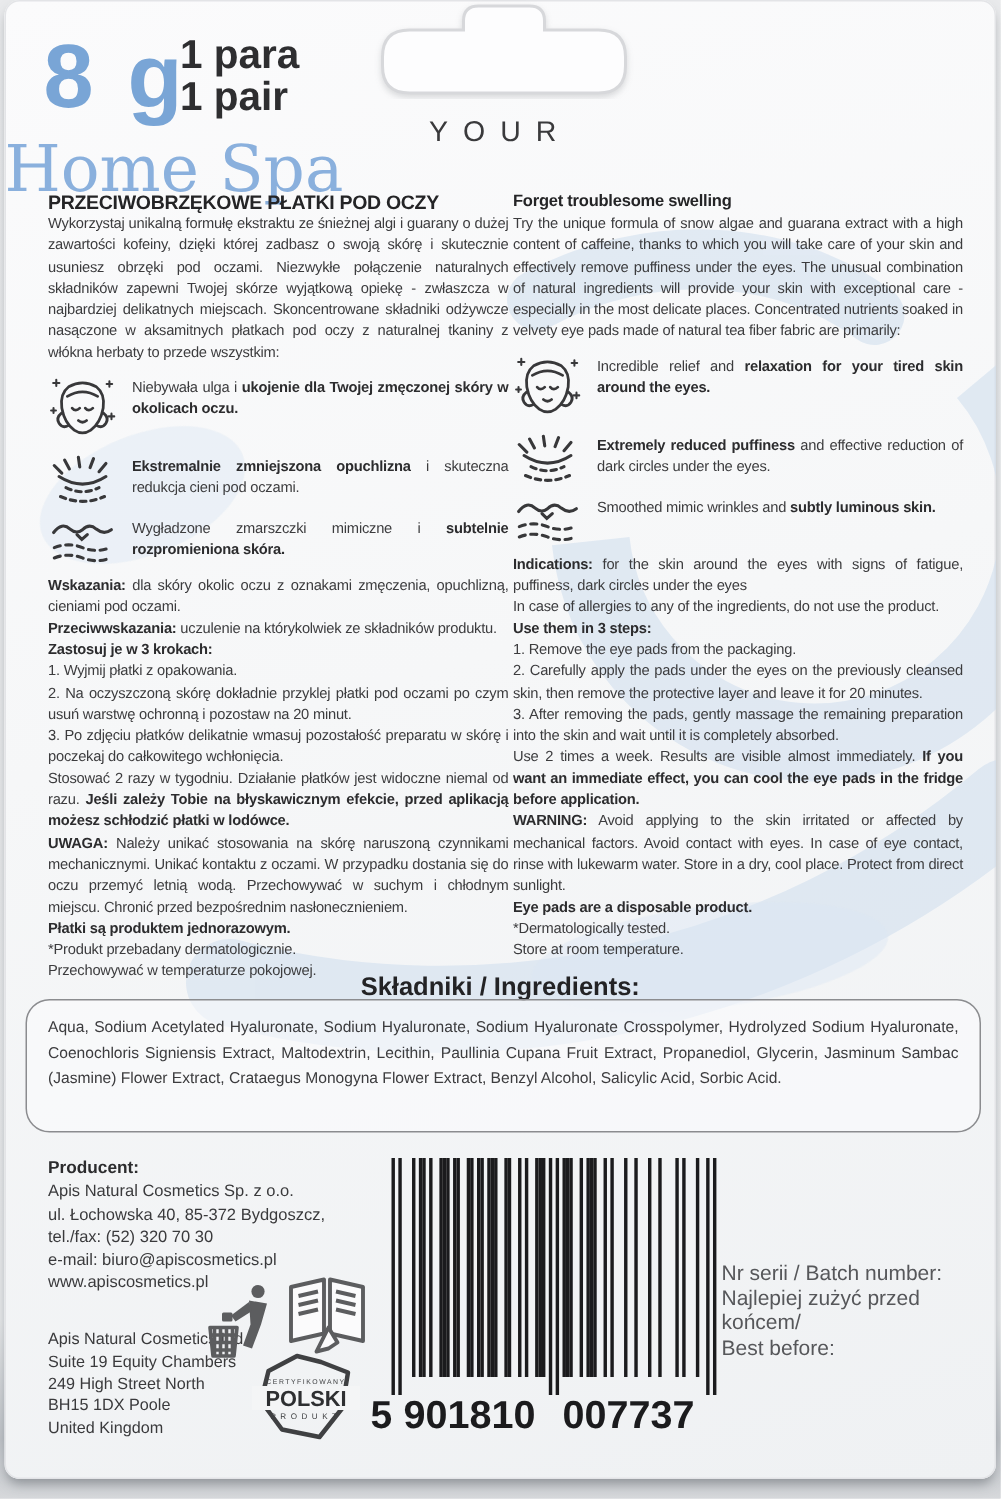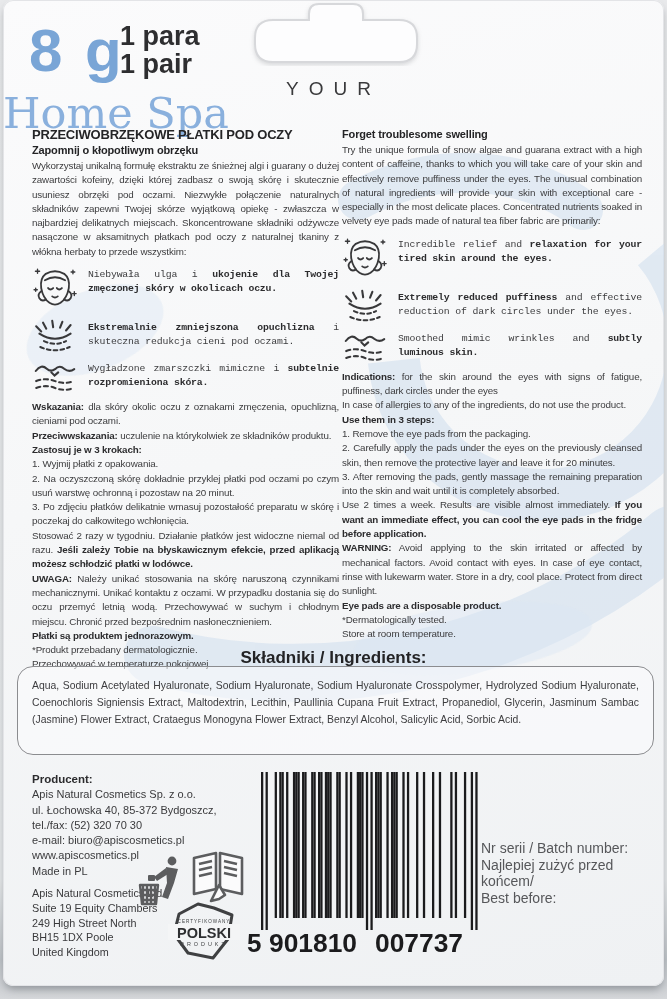--- a/index.html
+++ b/index.html
@@ -19,21 +19,21 @@
   .col{top:127px;width:307px;font-size:9.8px;letter-spacing:-0.15px;line-height:14.3px;color:#3c3c3e;
     text-align:justify;}
   .col-l{left:29px;} .col-r{left:339px;width:300px;}
   .ttl{font-size:13px;font-weight:700;color:#242426;letter-spacing:-0.2px;line-height:16px;text-align:left;}
   .sub{font-size:11px;font-weight:700;color:#242426;line-height:15px;text-align:left;margin-bottom:1px;}
   p{margin:0;}
   .b{font-weight:700;color:#2c2c2e;}
   .bullets{margin:7px 0 4px 0;}
   .brow{display:flex;gap:10px;align-items:flex-start;margin-bottom:7px;}
   .bicon{flex:0 0 46px;}
-  .brow p{flex:1;padding-top:2px;font-family:Liberation Mono, monospace;}
+  .brow p{flex:1;padding-top:2px;}
   .ing-head{top:648px;left:0;right:0;text-align:center;font-size:17px;font-weight:700;color:#232325;}
   .ing-box{top:666px;left:14px;width:607px;height:67px;border:1.5px solid #8b8c8f;border-radius:16px;
     padding:10px 14px;font-size:10.4px;line-height:17px;color:#3c3c3e;text-align:justify;background:rgba(252,252,253,.55);}
   .producer{left:29px;top:772px;font-size:11px;line-height:15.3px;color:#3a3a3c;}
   .producer .b{font-size:11.5px;}
   .ukaddr{left:29px;top:886px;font-size:10.8px;line-height:14.8px;color:#3a3a3c;}
   .batch{left:478px;top:812px;font-size:14px;line-height:16.5px;color:#56575a;margin-top:28px;}
   .badge{left:165px;top:900px;}
   .barcode{left:244px;top:772px;}
 </style>
@@ -124,21 +124,20 @@
   <div class="z weight">8 g</div>
   <div class="z pair">
     <div>1 para</div>
     <div>1 pair</div>
   </div>
   <div class="z brand-your">YOUR</div>
   <div class="z brand-script">Home Spa</div>
 
   <div class="z col col-l">
     <div class="ttl">PRZECIWOBRZĘKOWE PŁATKI POD OCZY</div>
-    <div class="sub">Zapomnij o kłopotliwym obrzęku</div>
     <p>Wykorzystaj unikalną formułę ekstraktu ze śnieżnej algi i guarany o dużej zawartości kofeiny, dzięki której zadbasz o swoją skórę i skutecznie usuniesz obrzęki pod oczami. Niezwykłe połączenie naturalnych składników zapewni Twojej skórze wyjątkową opiekę - zwłaszcza w najbardziej delikatnych miejscach. Skoncentrowane składniki odżywcze nasączone w aksamitnych płatkach pod oczy z naturalnej tkaniny z włókna herbaty to przede wszystkim:</p>
     <div class="bullets">
       <div class="brow">
         <svg class="bicon" width="46" height="46">
             <use href="#i-face"></use>
           </svg>
         <p><span>Niebywała ulga i </span><span class="b">ukojenie dla Twojej zmęczonej skóry w okolicach oczu.</span></p>
       </div>
       <div class="brow">
         <svg class="bicon" width="46" height="34">
@@ -205,21 +204,20 @@
   <div class="z ing-head">Składniki / Ingredients:</div>
   <div class="z ing-box">Aqua, Sodium Acetylated Hyaluronate, Sodium Hyaluronate, Sodium Hyaluronate Crosspolymer, Hydrolyzed Sodium Hyaluronate, Coenochloris Signiensis Extract, Maltodextrin, Lecithin, Paullinia Cupana Fruit Extract, Propanediol, Glycerin, Jasminum Sambac (Jasmine) Flower Extract, Crataegus Monogyna Flower Extract, Benzyl Alcohol, Salicylic Acid, Sorbic Acid.</div>
 
   <div class="z producer">
     <div class="b">Producent:</div>
     <div>Apis Natural Cosmetics Sp. z o.o.</div>
     <div>ul. Łochowska 40, 85-372 Bydgoszcz,</div>
     <div>tel./fax: (52) 320 70 30</div>
     <div>e-mail: biuro@apiscosmetics.pl</div>
     <div>www.apiscosmetics.pl</div>
-    <div>Made in PL</div>
   </div>
   <div class="z ukaddr">
     <div>Apis Natural Cosmetics Ltd</div>
     <div>Suite 19 Equity Chambers</div>
     <div>249 High Street North</div>
     <div>BH15 1DX Poole</div>
     <div>United Kingdom</div>
   </div>
 
   <svg class="z" style="left:133px;top:855px" width="52" height="52">

